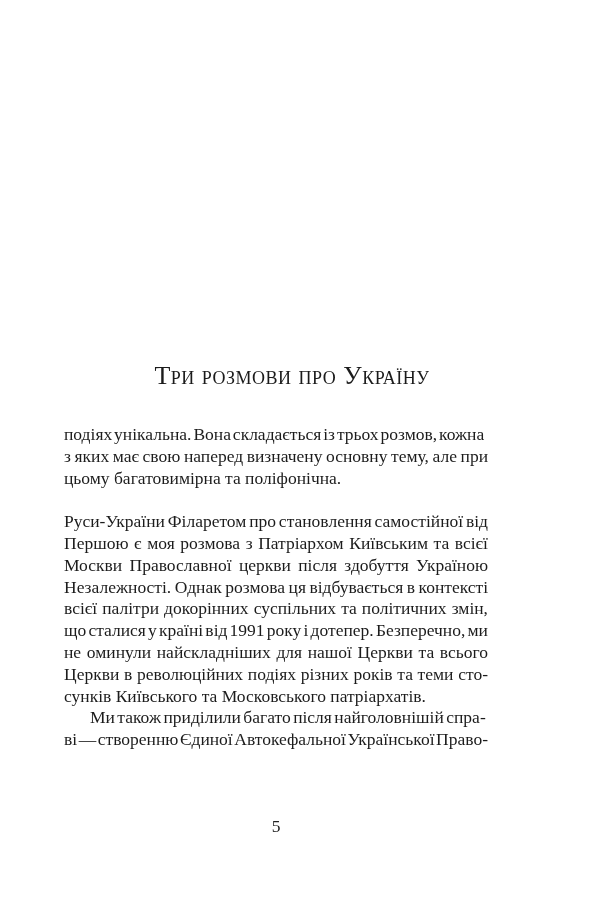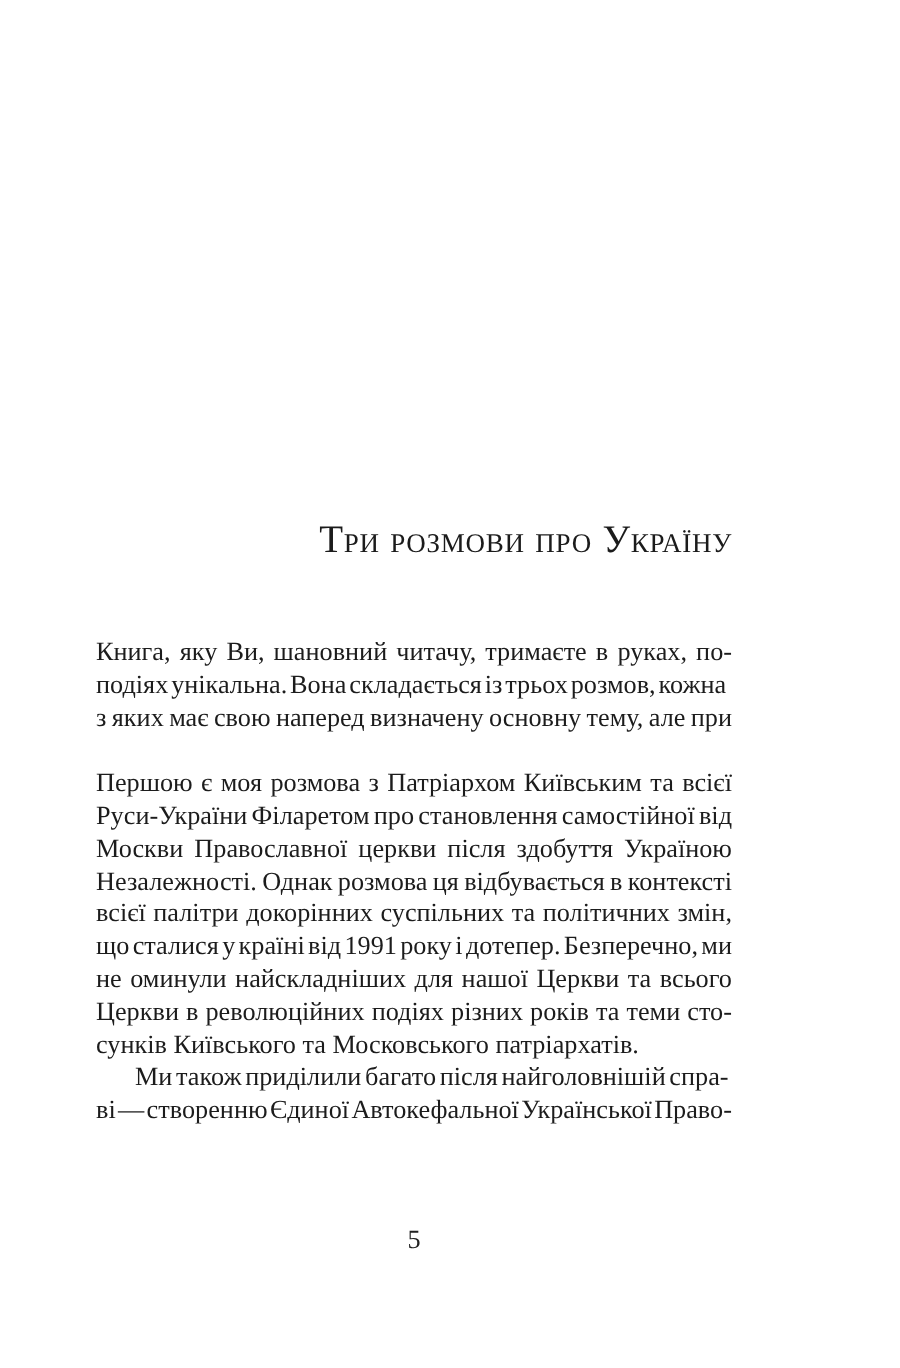--- a/index.html
+++ b/index.html
@@ -14,22 +14,22 @@
     background: #ffffff;
     overflow: hidden;
     font-family: "Liberation Serif", "DejaVu Serif", serif;
     color: #1c1c1c;
   }
   .chapter-title {
     position: absolute;
     left: 64px;
     top: 346px;
     width: 424px;
-    margin: 0;
-    text-align: right;
+    margin: 16px;
+    text-align: center;
     font-family: "Liberation Serif", "DejaVu Serif", serif;
     font-size: 26px;
     font-weight: 400;
     line-height: 28px;
     font-variant: small-caps;
     letter-spacing: 0.5px;
     color: #1b1b1b;
   }
   .body-text {
     position: absolute;
@@ -61,26 +61,26 @@
     color: #222222;
   }
 </style>
 </head>
 <body>
 
 <div class="page">
   <h1 class="chapter-title">Три розмови про Україну</h1>
 
   <div class="body-text" id="body-text">
-      <div class="text-line" style="word-spacing: 1.7px;">Книга, яку Ви, шановний читачу, тримаєте в руках, по-</div>
       <div class="text-line" style="word-spacing: -2.45px;">подіях унікальна. Вона складається із трьох розмов, кожна</div>
       <div class="text-line" style="word-spacing: -0.78px; text-align: center;">з яких має свою наперед визначену основну тему, але при</div>
+      <div class="text-line line-end">цьому багатовимірна та поліфонічна.</div>
       <div class="paragraph-spacer"></div>
+      <div class="text-line" style="word-spacing: -1.55px;">Руси-України Філаретом про становлення самостійної від</div>
       <div class="text-line" style="word-spacing: 1.21px;">Першою є моя розмова з Патріархом Київським та всієї</div>
-      <div class="text-line" style="word-spacing: -1.55px;">Руси-України Філаретом про становлення самостійної від</div>
       <div class="text-line" style="word-spacing: 2.97px;">Москви Православної церкви після здобуття Україною</div>
       <div class="text-line" style="word-spacing: -0.86px;">Незалежності. Однак розмова ця відбувається в контексті</div>
       <div class="text-line" style="word-spacing: 0.67px;">всієї палітри докорінних суспільних та політичних змін,</div>
       <div class="text-line" style="word-spacing: -2.17px;">що сталися у країні від 1991 року і дотепер. Безперечно, ми</div>
       <div class="text-line" style="word-spacing: 1.28px;">не оминули найскладніших для нашої Церкви та всього</div>
       <div class="text-line" style="word-spacing: 0.35px;">Церкви в революційних подіях різних років та теми сто-</div>
       <div class="text-line line-end">сунків Київського та Московського патріархатів.</div>
       <div class="text-line indent-first" style="word-spacing: -1.93px;">Ми також приділили багато після найголовнішій спра-</div>
       <div class="text-line" style="word-spacing: -2.82px;">ві — створенню Єдиної Автокефальної Української Право-</div>
     </div>

